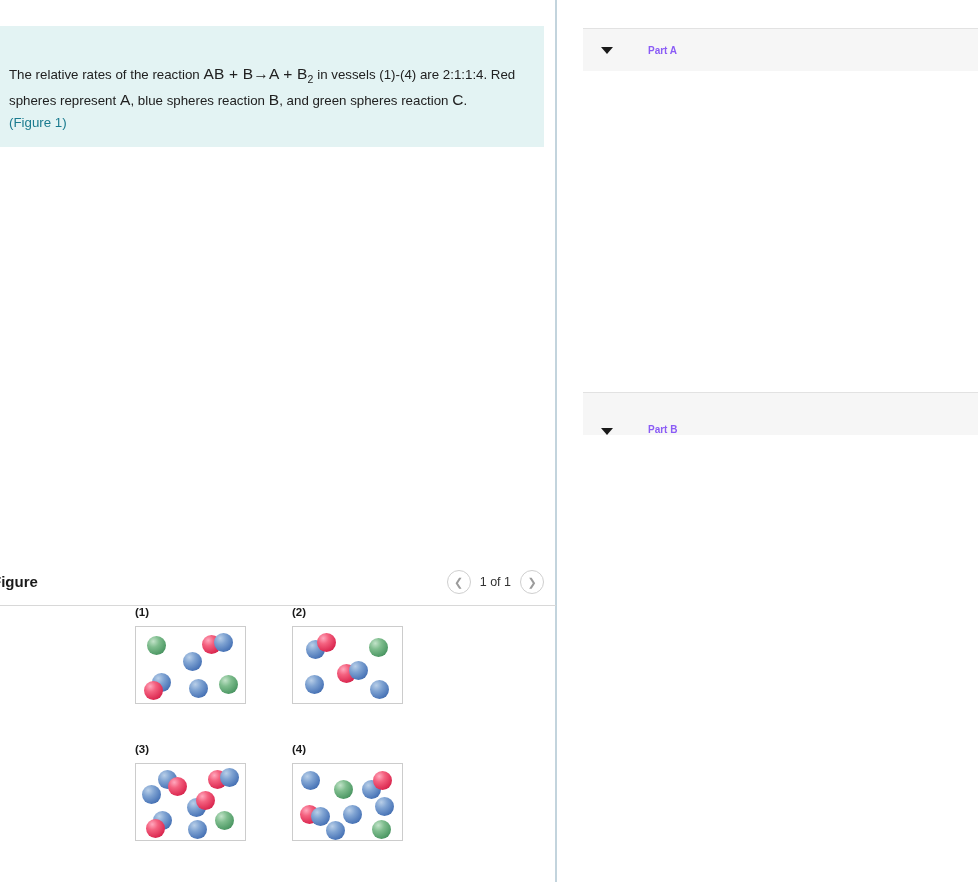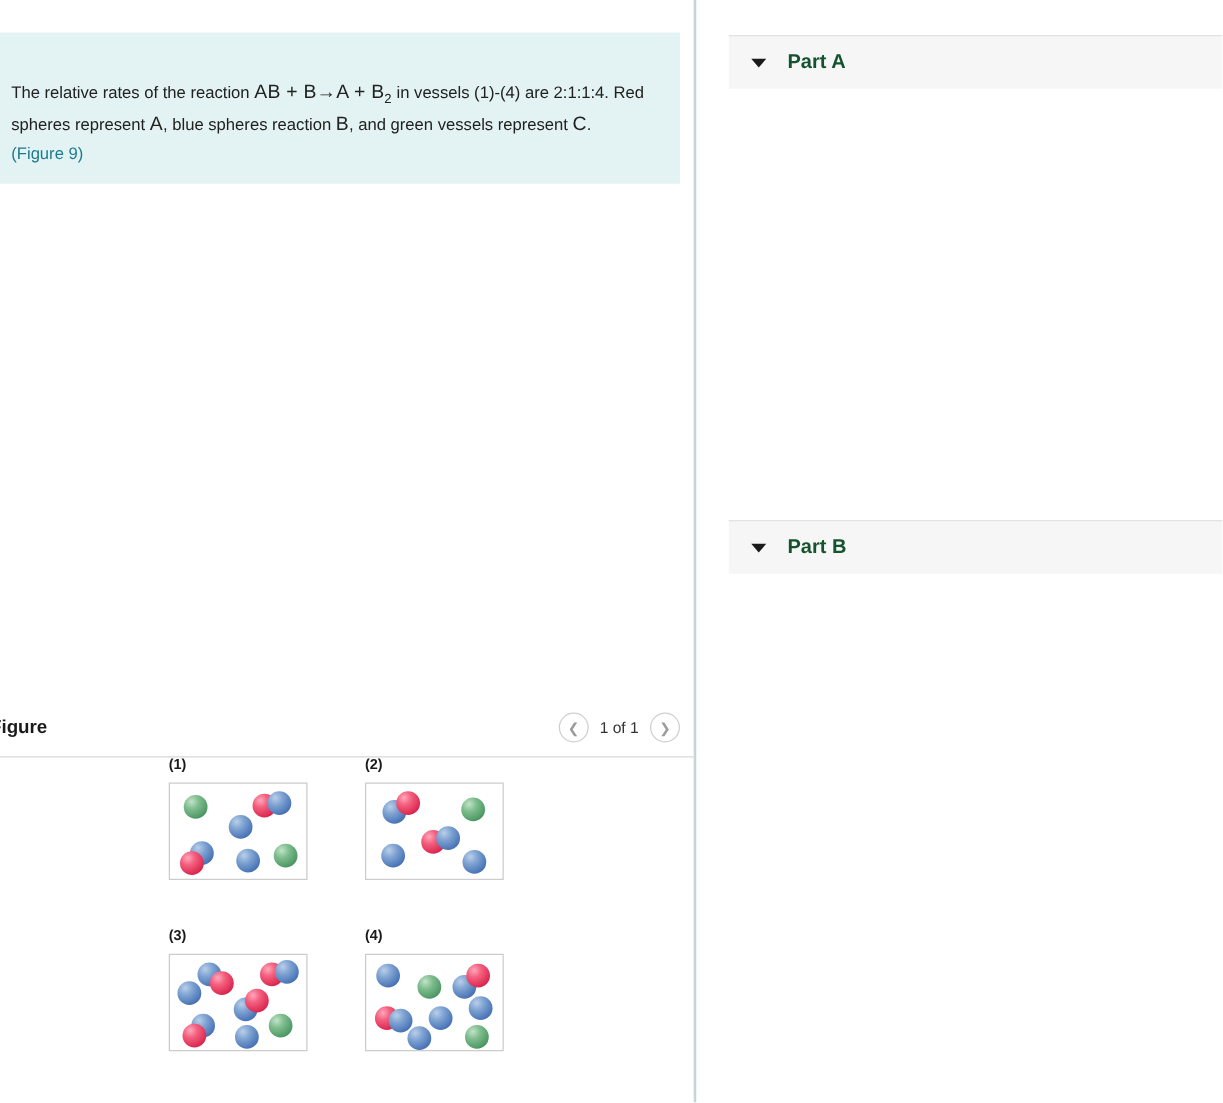--- a/index.html
+++ b/index.html
@@ -102,37 +102,37 @@
     position: absolute; left: 24px; width: 395px; height: 43px;
     background: #f6f6f6; border-top: 1px solid #e2e2e2;
     display: flex; align-items: center;
   }
   .caret {
     margin-left: 18px; width: 0; height: 0;
     border-left: 6px solid transparent; border-right: 6px solid transparent;
     border-top: 7px solid #1a1a1a; cursor: pointer;
   }
   .part-name {
-    margin-left: 17px; font-size: 16px; font-weight: bold; color: #14532d;
+    margin-left: 35px; font-size: 10px; font-weight: bold; color: #8b5cf6;
   }
 </style>
 </head>
 <body>
 
 <div class="page">
 
   <div class="left-col">
 
     <div class="links-bar">
       <a>Constants</a><span class="links-sep">|</span><a>Periodic Table</a>
     </div>
 
     <div class="question-box">
-      <span>The relative rates of the reaction </span><span class="mth"><span>AB + B→A + B</span><sub>2</sub></span><span> in vessels (1)-(4) are 2:1:1:4. Red spheres represent </span><span class="mth">A</span><span>, blue spheres reaction </span><span class="mth">B</span><span>, and green vessels represent </span><span class="mth">C</span><span>.</span><br>
-      <a class="fig-link">(Figure 9)</a>
+      <span>The relative rates of the reaction </span><span class="mth"><span>AB + B→A + B</span><sub>2</sub></span><span> in vessels (1)-(4) are 2:1:1:4. Red spheres represent </span><span class="mth">A</span><span>, blue spheres reaction </span><span class="mth">B</span><span>, and green spheres reaction </span><span class="mth">C</span><span>.</span><br>
+      <a class="fig-link">(Figure 1)</a>
     </div>
 
     <div class="figure-head">
       <div class="figure-title">Figure</div>
       <div class="pager">
         <div class="pg-btn">❮</div>
         <div class="pg-label">1 of 1</div>
         <div class="pg-btn">❯</div>
       </div>
     </div>
@@ -201,19 +201,19 @@
     </div>
   </div>
 
   <div class="right-col">
 
     <div class="part-head" style="top:28px;">
       <div class="caret"></div>
       <div class="part-name">Part A</div>
     </div>
 
-    <div class="part-head" style="top:416px;">
+    <div class="part-head" style="top:392px;align-items:flex-end;">
       <div class="caret"></div>
       <div class="part-name">Part B</div>
     </div>
 
   </div>
 </div>
 
 </body></html>

